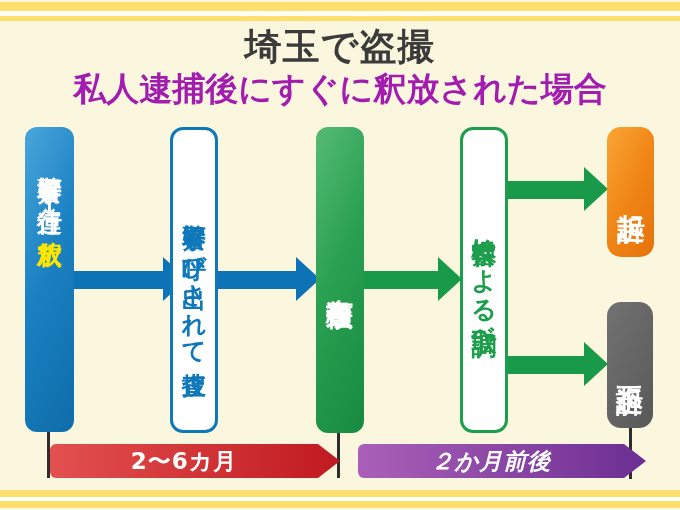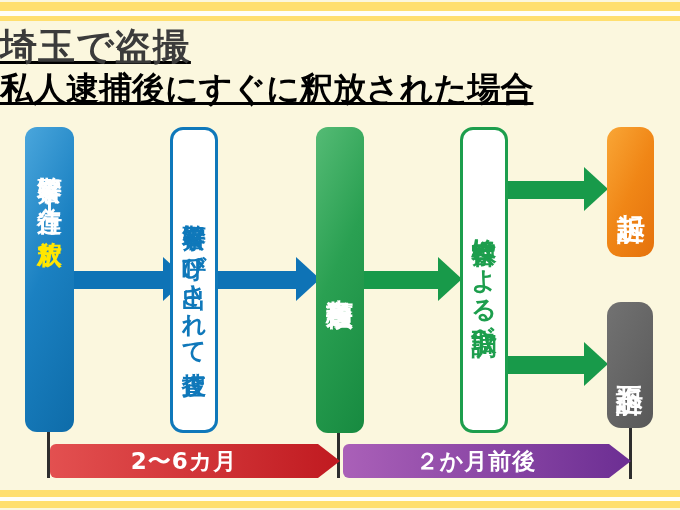--- a/index.html
+++ b/index.html
@@ -15,23 +15,23 @@
   .stripe.yellow{background:#ffdf6e;}
   .stripe.white{background:#fffef7;}
   .st1{top:2px;height:9px;}
   .st2{top:11px;height:5px;}
   .st3{top:16px;height:5px;}
   .sb1{top:490px;height:7px;}
   .sb2{top:497px;height:4px;}
   .sb3{top:501px;height:7px;}
 
   
-  header{position:absolute;top:27px;left:0;width:680px;text-align:left;text-decoration:underline;}
+  header{position:absolute;top:27px;left:0;width:680px;text-align:center;}
   h1{margin:0;font-size:37px;line-height:1.1;font-weight:700;color:#3b3b3b;letter-spacing:1px;}
-  h2{margin:4px 0 0 0;font-size:33px;line-height:1.05;font-weight:700;color:#000000;letter-spacing:0px;}
+  h2{margin:4px 0 0 0;font-size:33px;line-height:1.05;font-weight:700;color:#a21caf;letter-spacing:0px;}
 
   
   .box{
     position:absolute;
     border-radius:12px;
     display:flex;align-items:center;justify-content:center;
     box-sizing:border-box;
     z-index:3;
   }
   .vtext{
@@ -107,21 +107,21 @@
   
   .banner{
     position:absolute;top:444px;height:34px;
     display:flex;align-items:center;justify-content:center;
     clip-path:polygon(0 0,calc(100% - 22px) 0,100% 50%,calc(100% - 22px) 100%,0 100%);
     padding-right:22px;box-sizing:border-box;
     z-index:2;
     font-weight:700;font-size:23px;color:#ffffff;letter-spacing:1px;border-radius:6px;
   }
   .banner-red{left:50px;width:290px;background:linear-gradient(90deg,#e35050 0%,#c01a20 100%);}
-  .banner-purple{left:343px;width:288px;background:linear-gradient(90deg,#aa60b8 0%,#6c2e93 100%);}
+  .banner-purple{left:358px;width:288px;background:linear-gradient(90deg,#aa60b8 0%,#6c2e93 100%);font-style:italic;}
 </style>
 </head>
 <body>
 
 <div class="page">
 
   <div class="stripe yellow st1"></div>
   <div class="stripe white st2"></div>
   <div class="stripe yellow st3"></div>
 

